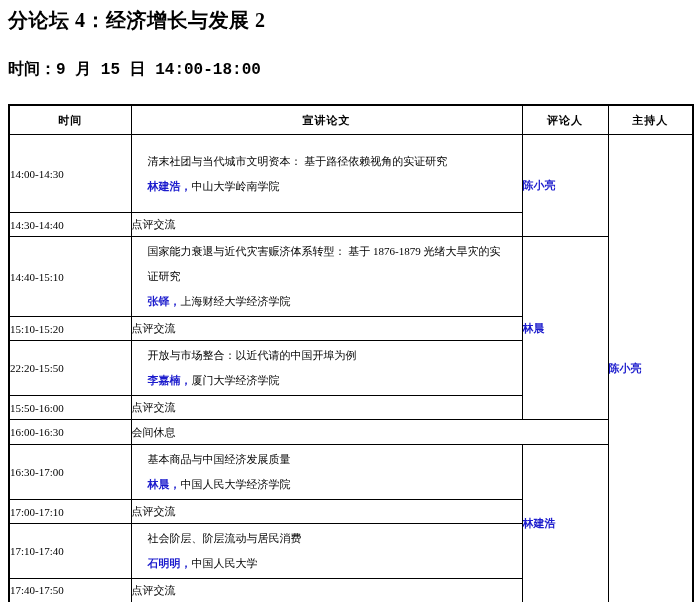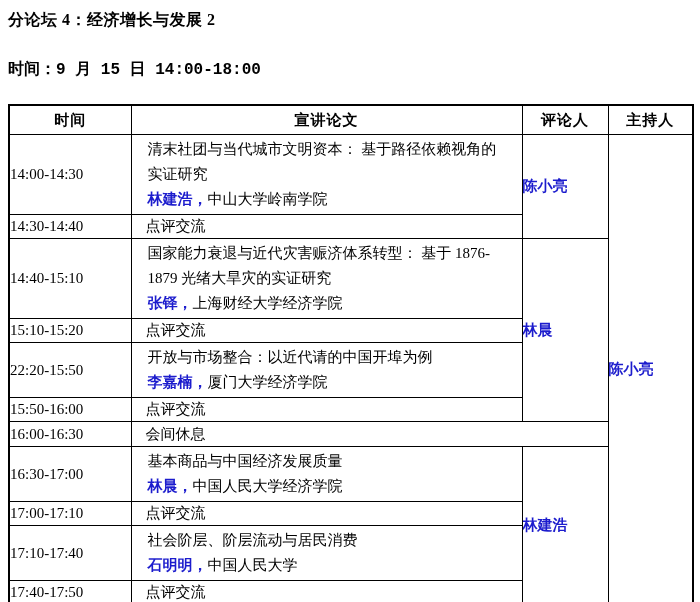--- a/index.html
+++ b/index.html
@@ -6,21 +6,21 @@
   body{
     width:700px;height:602px;
     background:#ffffff;
     color:#000000;
     font-family:"Liberation Serif","DejaVu Serif",serif;
     position:relative;
     overflow:hidden;
   }
   .page{padding:10px 8px 0 8px;}
   .doc-title{
-    font-size:16px;
+    font-size:20px;
     font-weight:bold;
     line-height:20px;
     letter-spacing:0.5px;
   }
   .info-line{
     margin-top:30px;
     font-size:16px;
     font-weight:bold;
     position:relative;
     height:20px;
@@ -34,37 +34,37 @@
     margin-top:24px;
     border-collapse:collapse;
     table-layout:fixed;
     width:684px;
     border:2px solid #000;
   }
   .schedule th,.schedule td{
     border:1px solid #000;
     padding:0;
     vertical-align:middle;
-    font-size:15px;
+    font-size:11px;
     overflow:hidden;
   }
   .schedule th{
     font-weight:bold;
     text-align:center;
     height:28px;
     letter-spacing:1px;
   }
   col.c1{width:122px;}
   col.c2{width:391px;}
   col.c3{width:86px;}
   col.c4{width:85px;}
 
   td.c-time{text-align:left;font-family:"Liberation Serif","DejaVu Serif",serif;}
   td.c-paper{padding:2px 16px;line-height:25px;}
-  td.c-activity{padding:0 14px;}
+  td.c-activity{padding:0 0;}
   td.c-rev,td.c-chair{text-align:left;}
 
   tr.r-paper3{height:78px;}
   tr.r-paper2{height:52px;}
   tr.r-short{height:24px;}
   tr.r-break{height:25px;}
 
   .name{
     color:#1c1ccd;
     font-weight:bold;

